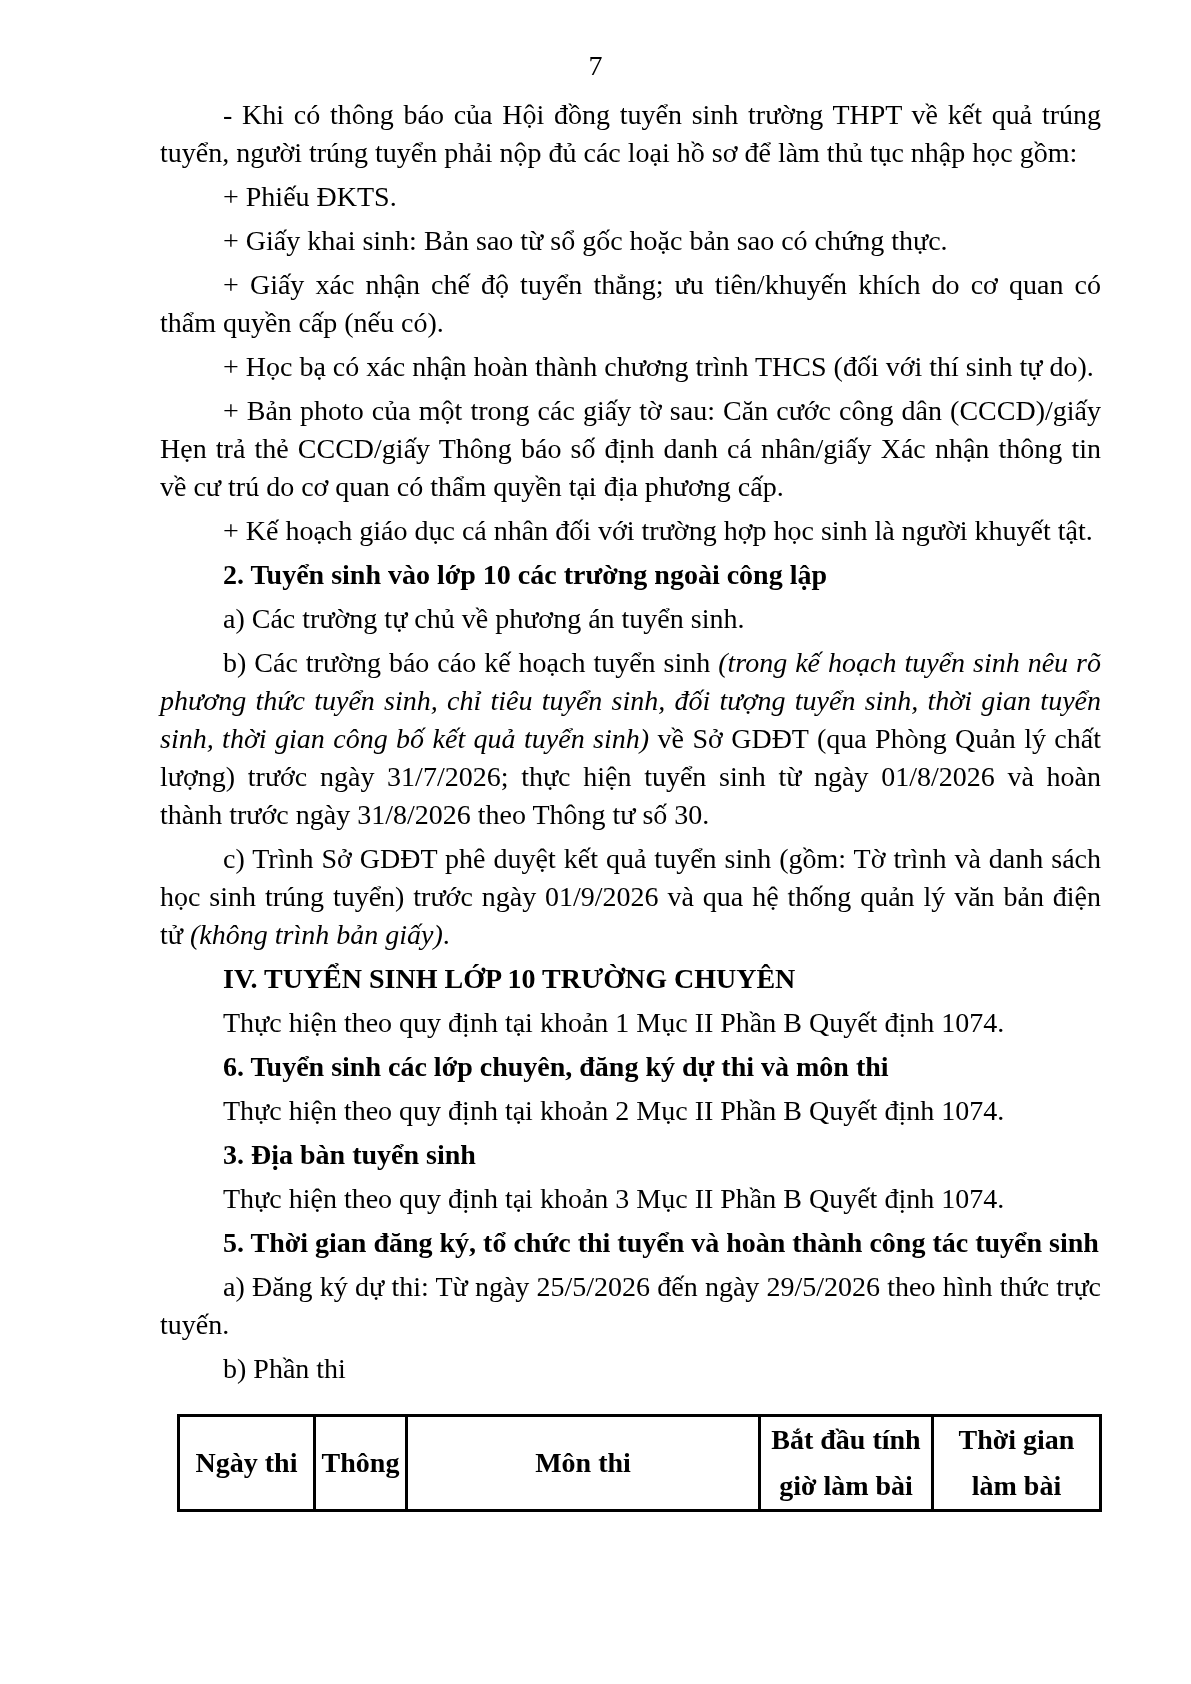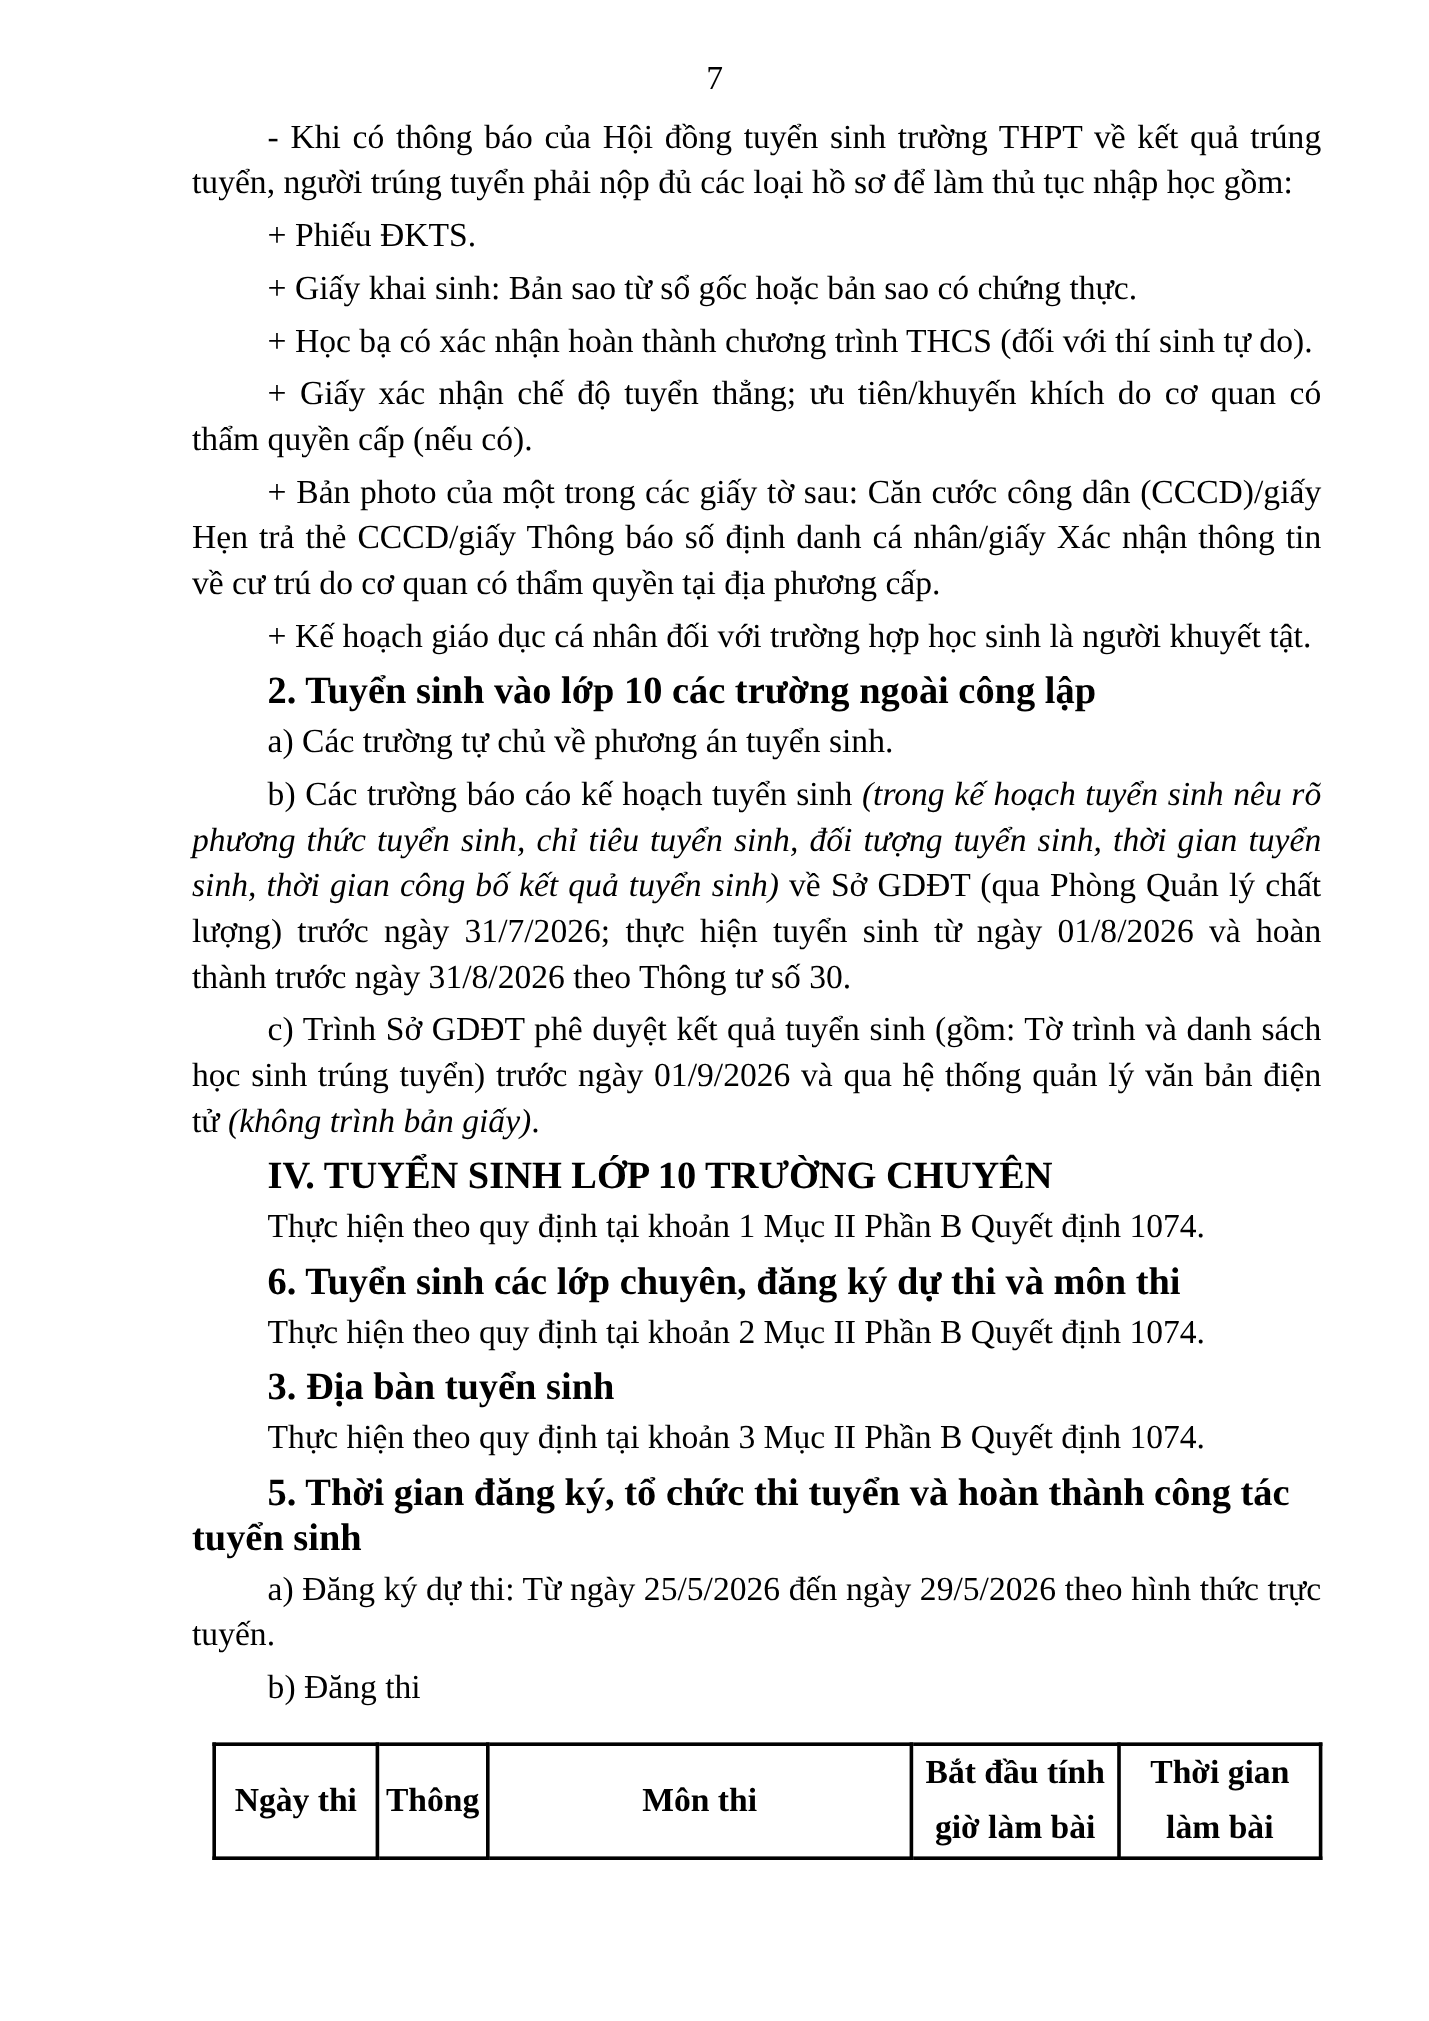--- a/index.html
+++ b/index.html
@@ -11,21 +11,21 @@
   .page-number{
     padding-top:50px;text-align:center;font-size:28px;line-height:32px;
   }
   .content{
     margin:14px 90px 0 160px;
     font-size:28px;line-height:38px;text-align:justify;
   }
   .content p{margin:0 0 6px 0;text-indent:63px;}
   .content p.tight{margin-bottom:5px;}
   .it{font-style:italic;}
-  h1,h2{font-size:32px;line-height:38px;margin:0 0 6px 0;text-indent:63px;font-weight:bold;text-align:left;}
+  h1,h2{font-size:28px;line-height:38px;margin:0 0 6px 0;text-indent:63px;font-weight:bold;text-align:left;}
   table.schedule{
     border-collapse:collapse;table-layout:fixed;
     margin:26px 0 0 17px;width:922px;
   }
   table.schedule th{
     border:3px solid #000;
     font-weight:bold;font-size:28px;line-height:46px;
     text-align:center;vertical-align:middle;
     height:92px;padding:0 4px;overflow:hidden;
   }
@@ -35,22 +35,22 @@
 
 <div class="page">
 
   <div class="page-number">7</div>
 
   <div class="content">
 
     <p>- Khi có thông báo của Hội đồng tuyển sinh trường THPT về kết quả trúng tuyển, người trúng tuyển phải nộp đủ các loại hồ sơ để làm thủ tục nhập học gồm:</p>
     <p>+ Phiếu ĐKTS.</p>
     <p>+ Giấy khai sinh: Bản sao từ sổ gốc hoặc bản sao có chứng thực.</p>
+    <p>+ Giấy xác nhận chế độ tuyển thẳng; ưu tiên/khuyến khích do cơ quan có thẩm quyền cấp (nếu có).</p>
     <p>+ Học bạ có xác nhận hoàn thành chương trình THCS (đối với thí sinh tự do).</p>
-    <p>+ Giấy xác nhận chế độ tuyển thẳng; ưu tiên/khuyến khích do cơ quan có thẩm quyền cấp (nếu có).</p>
     <p>+ Bản photo của một trong các giấy tờ sau: Căn cước công dân (CCCD)/giấy Hẹn trả thẻ CCCD/giấy Thông báo số định danh cá nhân/giấy Xác nhận thông tin về cư trú do cơ quan có thẩm quyền tại địa phương cấp.</p>
     <p>+ Kế hoạch giáo dục cá nhân đối với trường hợp học sinh là người khuyết tật.</p>
 
     <h2>2. Tuyển sinh vào lớp 10 các trường ngoài công lập</h2>
 
     <p>a) Các trường tự chủ về phương án tuyển sinh.</p>
 
     <p><span>b) Các trường báo cáo kế hoạch tuyển sinh </span><span class="it">(trong kế hoạch tuyển sinh nêu rõ phương thức tuyển sinh, chỉ tiêu tuyển sinh, đối tượng tuyển sinh, thời gian tuyển sinh, thời gian công bố kết quả tuyển sinh)</span><span> về Sở GDĐT (qua Phòng Quản lý chất lượng) trước ngày 31/7/2026; thực hiện tuyển sinh từ ngày 01/8/2026 và hoàn thành trước ngày 31/8/2026 theo Thông tư số 30.</span></p>
 
     <p><span>c) Trình Sở GDĐT phê duyệt kết quả tuyển sinh (gồm: Tờ trình và danh sách học sinh trúng tuyển) trước ngày 01/9/2026 và qua hệ thống quản lý văn bản điện tử </span><span class="it">(không trình bản giấy)</span><span>.</span></p>
@@ -60,21 +60,21 @@
     <p>Thực hiện theo quy định tại khoản 1 Mục II Phần B Quyết định 1074.</p>
 
     <h2>6. Tuyển sinh các lớp chuyên, đăng ký dự thi và môn thi</h2>
     <p>Thực hiện theo quy định tại khoản 2 Mục II Phần B Quyết định 1074.</p>
 
     <h2>3. Địa bàn tuyển sinh</h2>
     <p>Thực hiện theo quy định tại khoản 3 Mục II Phần B Quyết định 1074.</p>
 
     <h2>5. Thời gian đăng ký, tổ chức thi tuyển và hoàn thành công tác tuyển sinh</h2>
     <p>a) Đăng ký dự thi: Từ ngày 25/5/2026 đến ngày 29/5/2026 theo hình thức trực tuyến.</p>
-    <p class="tight">b) Đăng thi</p>
+    <p class="tight">b) Phần thi</p>
 
     <table class="schedule">
       <colgroup>
         <col style="width:136px">
         <col style="width:92px">
         <col style="width:353px">
         <col style="width:173px">
         <col style="width:168px">
       </colgroup>
       <thead>

